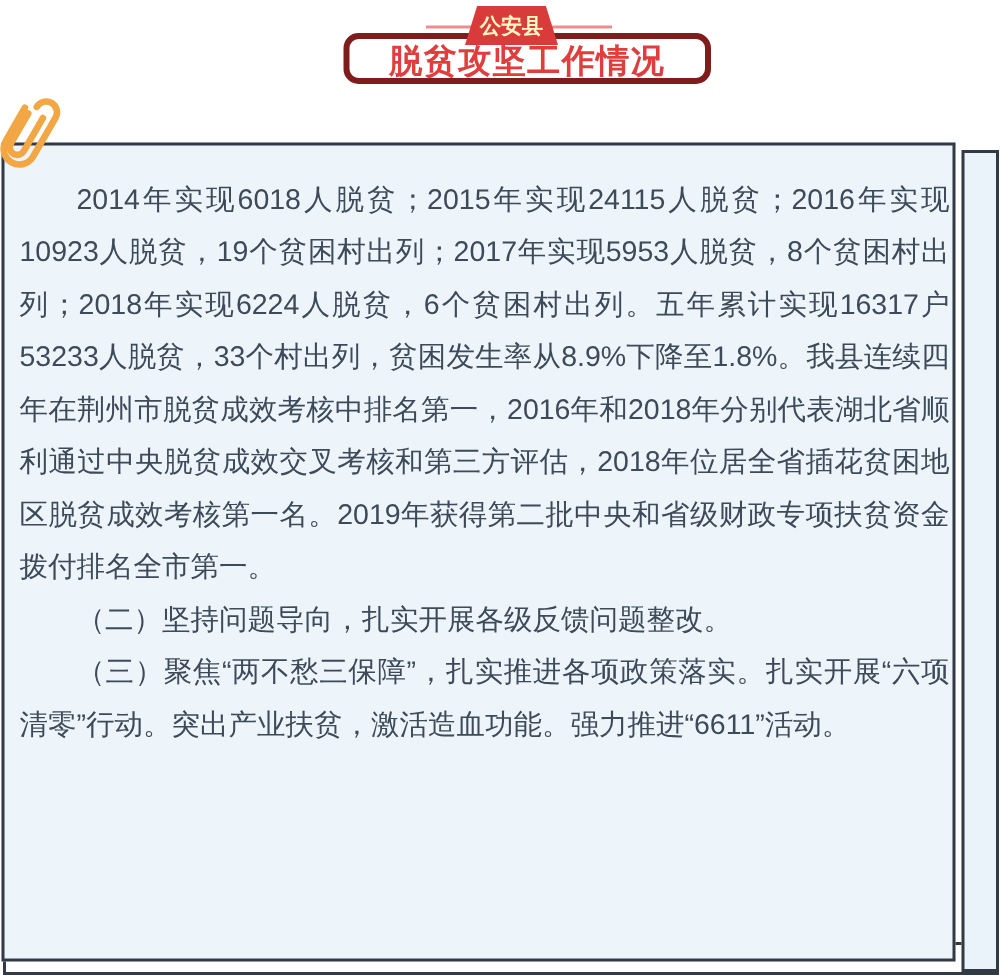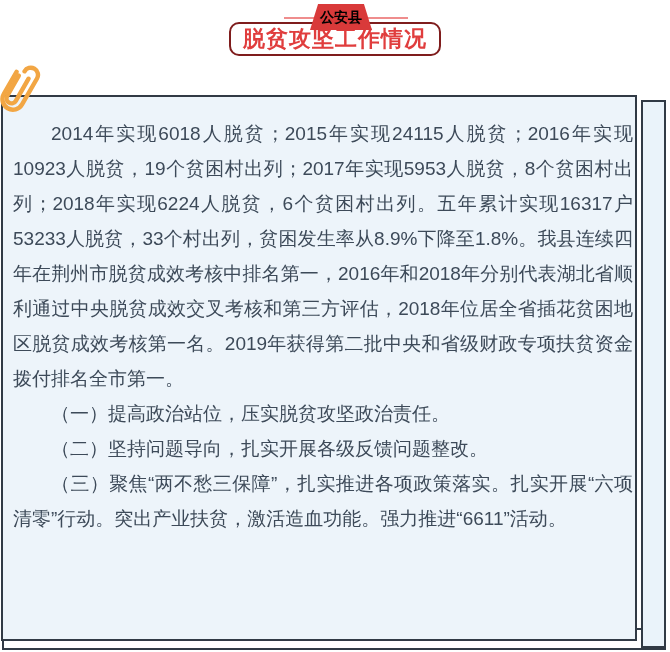--- a/index.html
+++ b/index.html
@@ -8,31 +8,31 @@
     background:#ffffff;
     font-family:"Liberation Sans","DejaVu Sans",sans-serif;
   }
   
   .header{position:absolute;top:0;left:0;width:670px;height:62px;z-index:20;}
   .ribbon-line{
     position:absolute;top:17px;left:284px;width:124px;height:2px;
     background:#ef8d8d;z-index:21;
   }
   .title-box{
-    position:absolute;top:22px;left:229px;width:212px;height:34px;
+    position:absolute;top:22px;left:229px;width:245px;height:34px;
     box-sizing:border-box;background:#ffffff;
-    border:2px solid #7f1d1d;border-radius:10px;
+    border:4px solid #7f1d1d;border-radius:10px;
     color:#e03d3d;font-size:22px;font-weight:bold;letter-spacing:1px;
     text-align:center;line-height:30px;z-index:22;
   }
   .ribbon{
     position:absolute;top:4px;left:310px;width:62px;height:26px;
     background:#d93a3a;
     clip-path:polygon(13% 0,87% 0,100% 100%,0 100%);
-    color:#000000;font-size:14px;font-weight:bold;
+    color:#fef9c3;font-size:14px;font-weight:bold;
     text-align:center;line-height:26px;z-index:23;
   }
   
   .sheet{box-sizing:border-box;position:absolute;border:2px solid #313a45;}
   .sheet-back-bottom{
     left:2px;top:628px;width:664px;height:22px;background:#ffffff;z-index:1;
   }
   .sheet-back-right{
     left:641px;top:100px;width:25px;height:548px;background:#eaf3fa;z-index:2;
   }
@@ -67,21 +67,20 @@
     <span>公安县</span>
   </div>
 </div>
 
 <div class="sheet sheet-back-bottom"></div>
 <div class="sheet sheet-back-right"></div>
 <div class="sheet sheet-main"></div>
 
 <div class="article">
   <p>2014年实现6018人脱贫；2015年实现24115人脱贫；2016年实现10923人脱贫，19个贫困村出列；2017年实现5953人脱贫，8个贫困村出列；2018年实现6224人脱贫，6个贫困村出列。五年累计实现16317户53233人脱贫，33个村出列，贫困发生率从8.9%下降至1.8%。我县连续四年在荆州市脱贫成效考核中排名第一，2016年和2018年分别代表湖北省顺利通过中央脱贫成效交叉考核和第三方评估，2018年位居全省插花贫困地区脱贫成效考核第一名。2019年获得第二批中央和省级财政专项扶贫资金拨付排名全市第一。</p>
-  <p>（一）提高政治站位，压实脱贫攻坚政治责任。</p>
   <p>（二）坚持问题导向，扎实开展各级反馈问题整改。</p>
   <p>（三）聚焦“两不愁三保障”，扎实推进各项政策落实。扎实开展“六项清零”行动。突出产业扶贫，激活造血功能。强力推进“6611”活动。</p>
 </div>
 
 <div class="paperclip">
   <svg width="40" height="62" viewBox="0 0 30 56">
     <path d="M9 13 a6.5 6.5 0 0 1 13 0 v27 a9.5 9.5 0 0 1 -19 0 V17" fill="none" stroke="#f2a644" stroke-width="4" stroke-linecap="round"></path>
     <path d="M15.5 17 v23 a4.5 4.5 0 0 1 -9 0 V19" fill="none" stroke="#f2a644" stroke-width="4" stroke-linecap="round"></path>
   </svg>
 </div>

